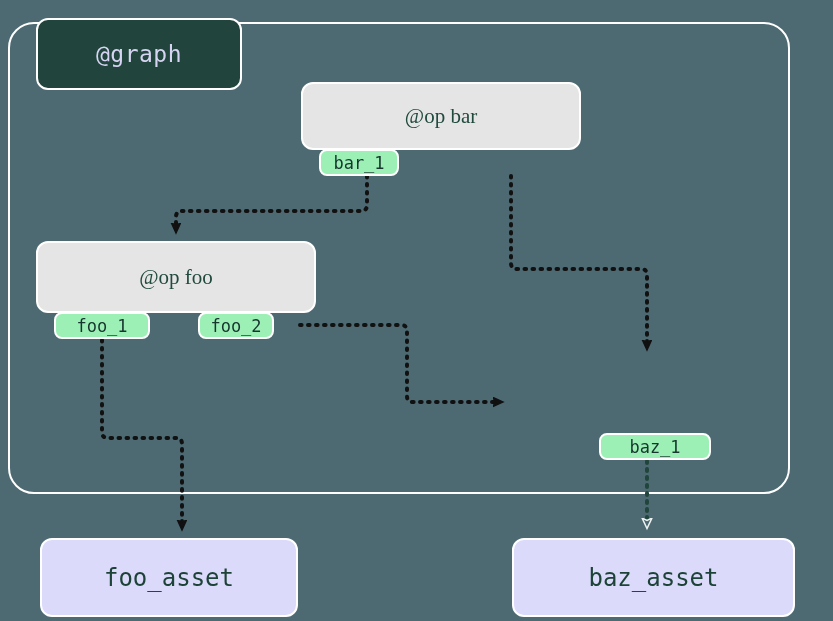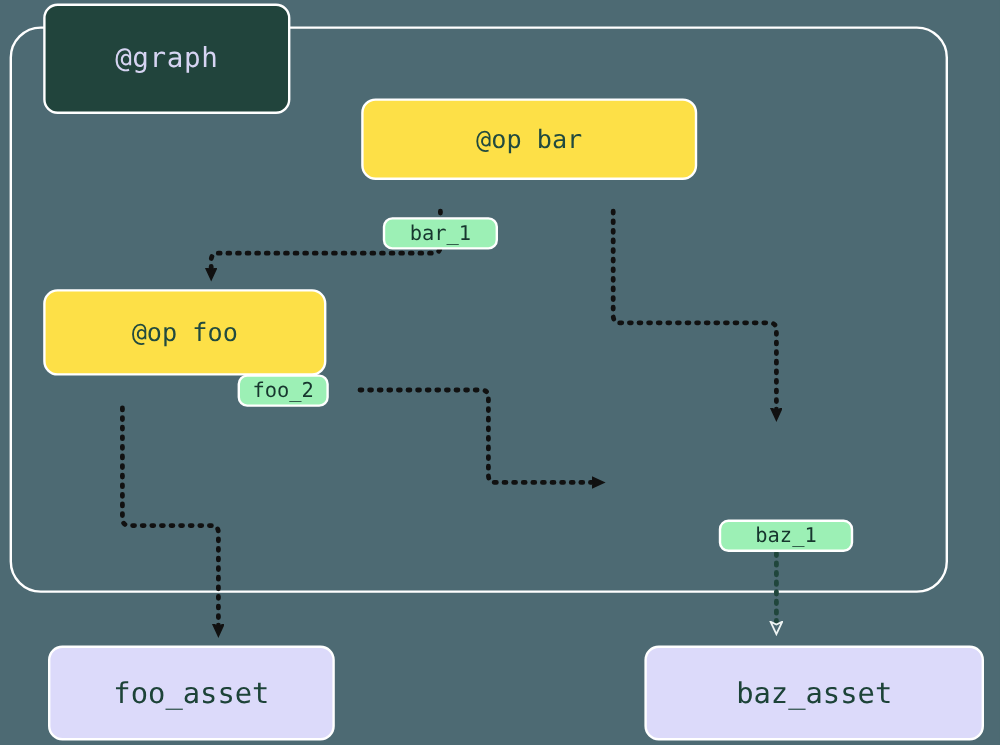--- a/index.html
+++ b/index.html
@@ -55,29 +55,30 @@
     justify-content: center;
     font-size: 23px;
     letter-spacing: 0.5px;
     z-index: 8;
   }
 
   
   .op-node {
     position: absolute;
     box-sizing: border-box;
-    background: #fde047;
+    background: #e5e5e5;
     border: 2px solid #ffffff;
     border-radius: 12px;
     color: #214a3f;
     display: flex;
     align-items: center;
     justify-content: center;
     font-size: 21px;
     z-index: 6;
+    font-family: Liberation Serif, serif;
   }
 
   
   .port {
     position: absolute;
     box-sizing: border-box;
     background: #9cf0b5;
     border: 2px solid #ffffff;
     border-radius: 8px;
     color: #17362e;
@@ -128,27 +129,28 @@
 
     <path d="M 511,176 L 511,263 Q 511,269 517,269 L 641,269 Q 647,269 647,275 L 647,347" fill="none" stroke="#111111" stroke-width="4" stroke-dasharray="1.6 6.4" stroke-linecap="round" marker-end="url(#arrow-filled)"></path>
 
     <path d="M 300,325 L 401,325 Q 407,325 407,331 L 407,396 Q 407,402 413,402 L 500,402" fill="none" stroke="#111111" stroke-width="4" stroke-dasharray="1.6 6.4" stroke-linecap="round" marker-end="url(#arrow-filled-r)"></path>
 
     <path d="M 102,340 L 102,432 Q 102,438 108,438 L 176,438 Q 182,438 182,444 L 182,527" fill="none" stroke="#111111" stroke-width="4" stroke-dasharray="1.6 6.4" stroke-linecap="round" marker-end="url(#arrow-filled)"></path>
 
     <path d="M 647,461 L 647,525" fill="none" stroke="#20463c" stroke-width="4" stroke-dasharray="2 6" stroke-linecap="round" marker-end="url(#arrow-hollow)"></path>
   </svg>
 
-  <div class="cluster-label" style="left:36px; top:3px; width:206px; height:92px;">@graph</div>
+  <div class="cluster-label" style="left:36px; top:18px; width:206px; height:72px;">@graph</div>
 
   <div class="op-node" style="left:301px; top:82px; width:280px; height:68px;">@op bar</div>
-  <div class="port" style="left:319px; top:149px; width:96px; height:27px;margin-top:32px;">bar_1</div>
+  <div class="port" style="left:319px; top:149px; width:80px; height:27px;">bar_1</div>
 
-  <div class="op-node" style="left:36px; top:241px; width:236px; height:72px;">@op foo</div>
+  <div class="op-node" style="left:36px; top:241px; width:280px; height:72px;">@op foo</div>
+  <div class="port" style="left:54px; top:312px; width:96px; height:27px;">foo_1</div>
   <div class="port" style="left:198px; top:312px; width:76px; height:27px;">foo_2</div>
 
   <div class="port" style="left:599px; top:433px; width:112px; height:27px;">baz_1</div>
 
-  <div class="asset-node" style="left:40px; top:538px; width:239px; height:79px;">foo_asset</div>
+  <div class="asset-node" style="left:40px; top:538px; width:258px; height:79px;">foo_asset</div>
 
-  <div class="asset-node" style="left:537px; top:538px; width:283px; height:79px;">baz_asset</div>
+  <div class="asset-node" style="left:512px; top:538px; width:283px; height:79px;">baz_asset</div>
 
 </div>
 
 </body></html>

